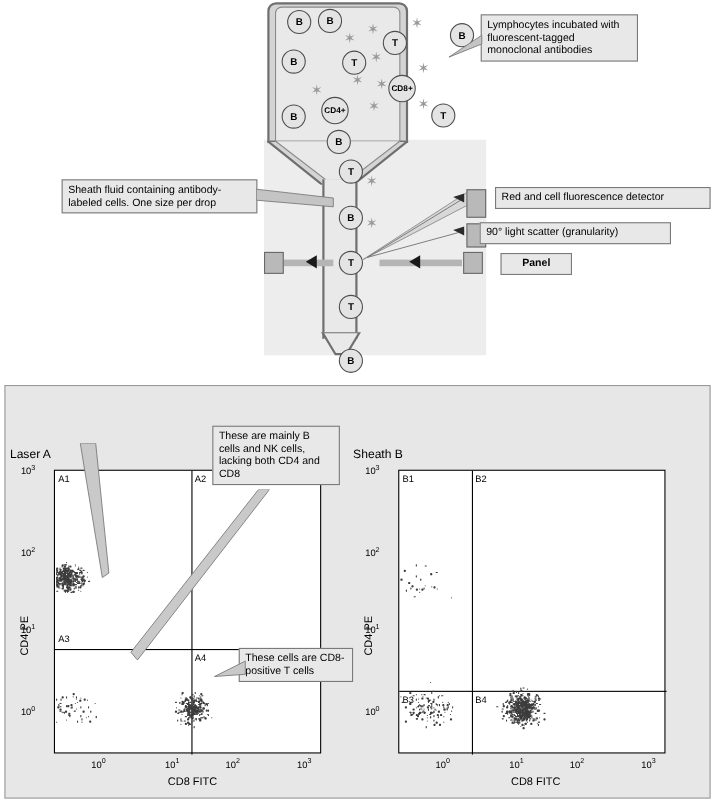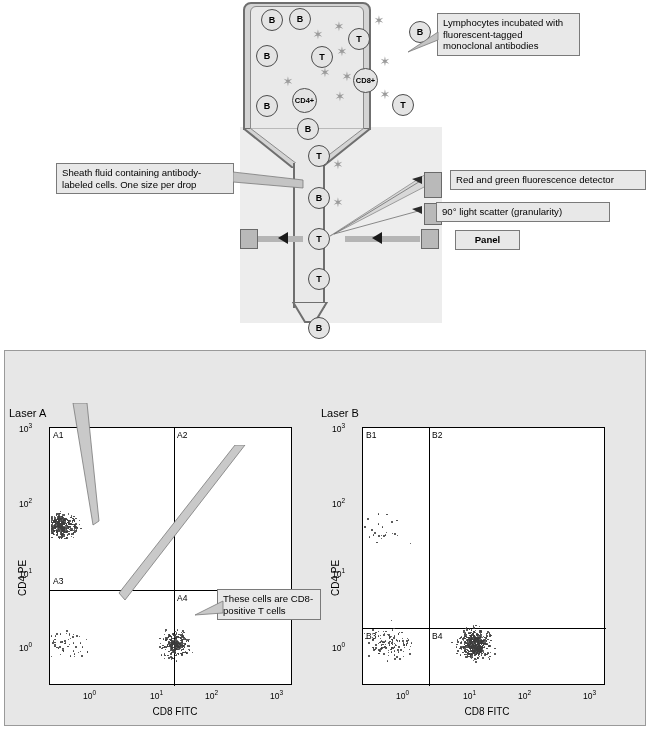--- a/index.html
+++ b/index.html
@@ -198,21 +198,21 @@
     <svg style="position:absolute;left:408px;top:32px;" width="32" height="24">
       <polygon points="30,0 30,8 0,20" fill="#c4c4c4" stroke="#7a7a7a" stroke-width="0.8"></polygon>
     </svg>
 
     <div class="callout" style="left:56px;top:163px;width:178px;">Sheath fluid containing antibody-labeled cells. One size per drop</div>
     <svg style="position:absolute;left:233px;top:170px;" width="72" height="22">
       <polygon points="0,2 70,10 70,18 0,12" fill="#c4c4c4" stroke="#7a7a7a" stroke-width="0.8"></polygon>
     </svg>
 
 
-    <div class="callout" style="left:450px;top:170px;width:196px;">Red and green fluorescence detector</div>
+    <div class="callout" style="left:450px;top:170px;width:196px;">Red and cell fluorescence detector</div>
 
     <div class="callout" style="left:436px;top:202px;width:174px;">90° light scatter (granularity)</div>
 
     <div class="callout center" style="left:455px;top:230px;width:65px;font-weight:bold;">Panel</div>
   </div>
 
   <div id="plots">
 
     <div class="panel-title" style="left:4px;top:56px;">Laser A</div>
     <div class="axis-box" id="boxA" style="left:44px;top:76px;width:243px;height:258px;">
@@ -932,21 +932,21 @@
       <span>10</span><span class="exp">1</span>
     </div>
     <div style="position:absolute;left:200px;top:338px;font-size:8.5px;">
       <span>10</span><span class="exp">2</span>
     </div>
     <div style="position:absolute;left:265px;top:338px;font-size:8.5px;">
       <span>10</span><span class="exp">3</span>
     </div>
     <div class="axis-title-x" style="left:120px;top:355px;width:100px;">CD8 FITC</div>
 
-    <div class="panel-title" style="left:316px;top:56px;">Laser B</div>
+    <div class="panel-title" style="left:316px;top:56px;">Sheath B</div>
     <div class="axis-box" id="boxB" style="left:357px;top:76px;width:243px;height:258px;">
       <div class="quad-line" style="left:66px;top:0;width:1px;height:258px;"></div>
       <div class="quad-line" style="left:0;top:200px;width:243px;height:1px;"></div>
       <div class="quad-label" style="left:3px;top:2px;">B1</div>
       <div class="quad-label" style="left:69px;top:2px;">B2</div>
       <div class="quad-label" style="left:3px;top:203px;">B3</div>
       <div class="quad-label" style="left:69px;top:203px;">B4</div>
       <div id="dotsB">
           <div class="dot" style="left: 13.1px; top: 113.5px;"></div>
           <div class="dot" style="left: 1.1px; top: 98.1px;"></div>
@@ -1638,20 +1638,21 @@
     </div>
     <div style="position:absolute;left:578px;top:338px;font-size:8.5px;">
       <span>10</span><span class="exp">3</span>
     </div>
     <div class="axis-title-x" style="left:432px;top:355px;width:100px;">CD8 FITC</div>
 
     <svg style="position:absolute;left:56px;top:52px;" width="60" height="130">
       <polygon points="12,0 26,0 38,118 32,122" fill="#c9c9c9" stroke="#7a7a7a" stroke-width="0.8"></polygon>
     </svg>
 
+    <div class="callout" style="left:188px;top:36px;width:116px;">These are mainly B cells and NK cells, lacking both CD4 and CD8</div>
     <svg style="position:absolute;left:112px;top:94px;" width="130" height="160">
       <polygon points="118,0 128,0 8,155 2,148" fill="#c9c9c9" stroke="#7a7a7a" stroke-width="0.8"></polygon>
     </svg>
 
     <div class="callout" style="left:212px;top:238px;width:104px;">These cells are CD8-positive T cells</div>
     <svg style="position:absolute;left:188px;top:248px;" width="32" height="26">
       <polygon points="30,2 30,14 2,16" fill="#c9c9c9" stroke="#7a7a7a" stroke-width="0.8"></polygon>
     </svg>
   </div>
 </div>

